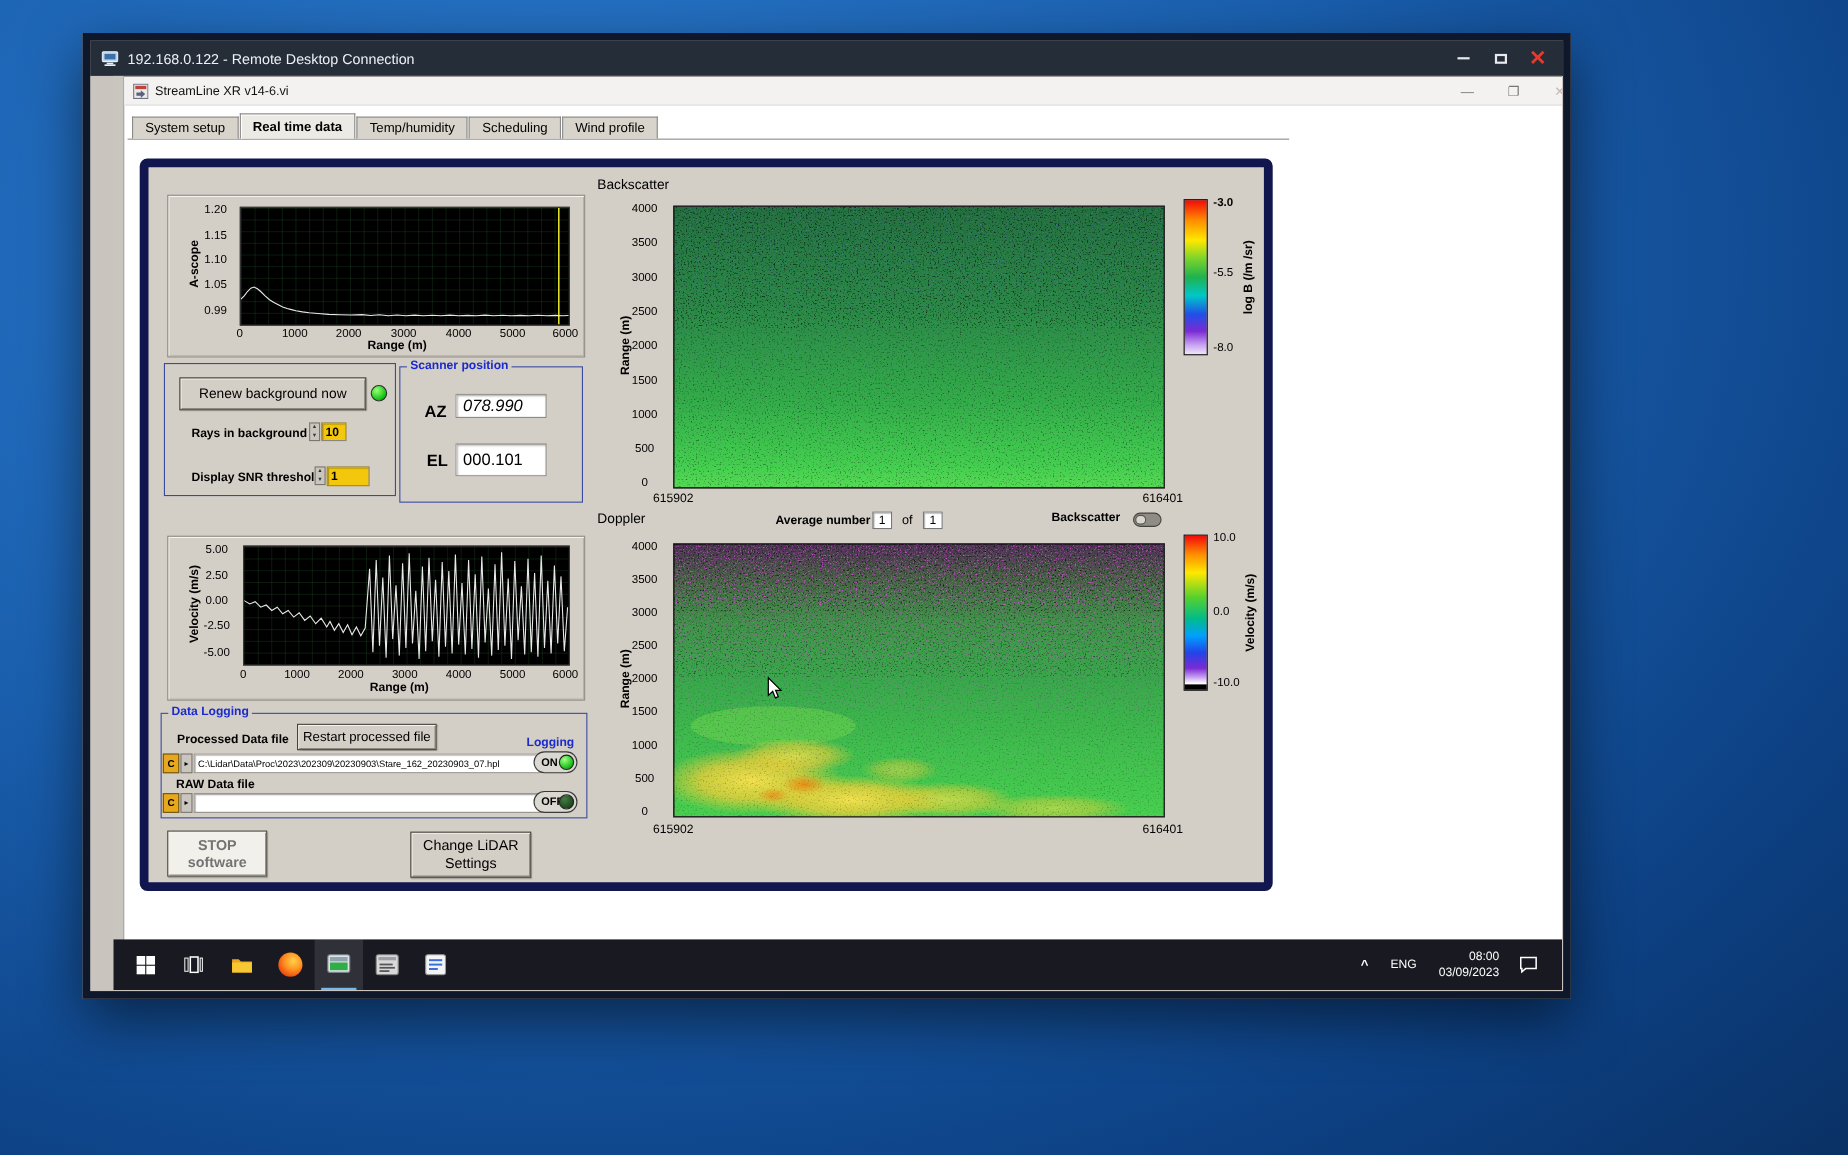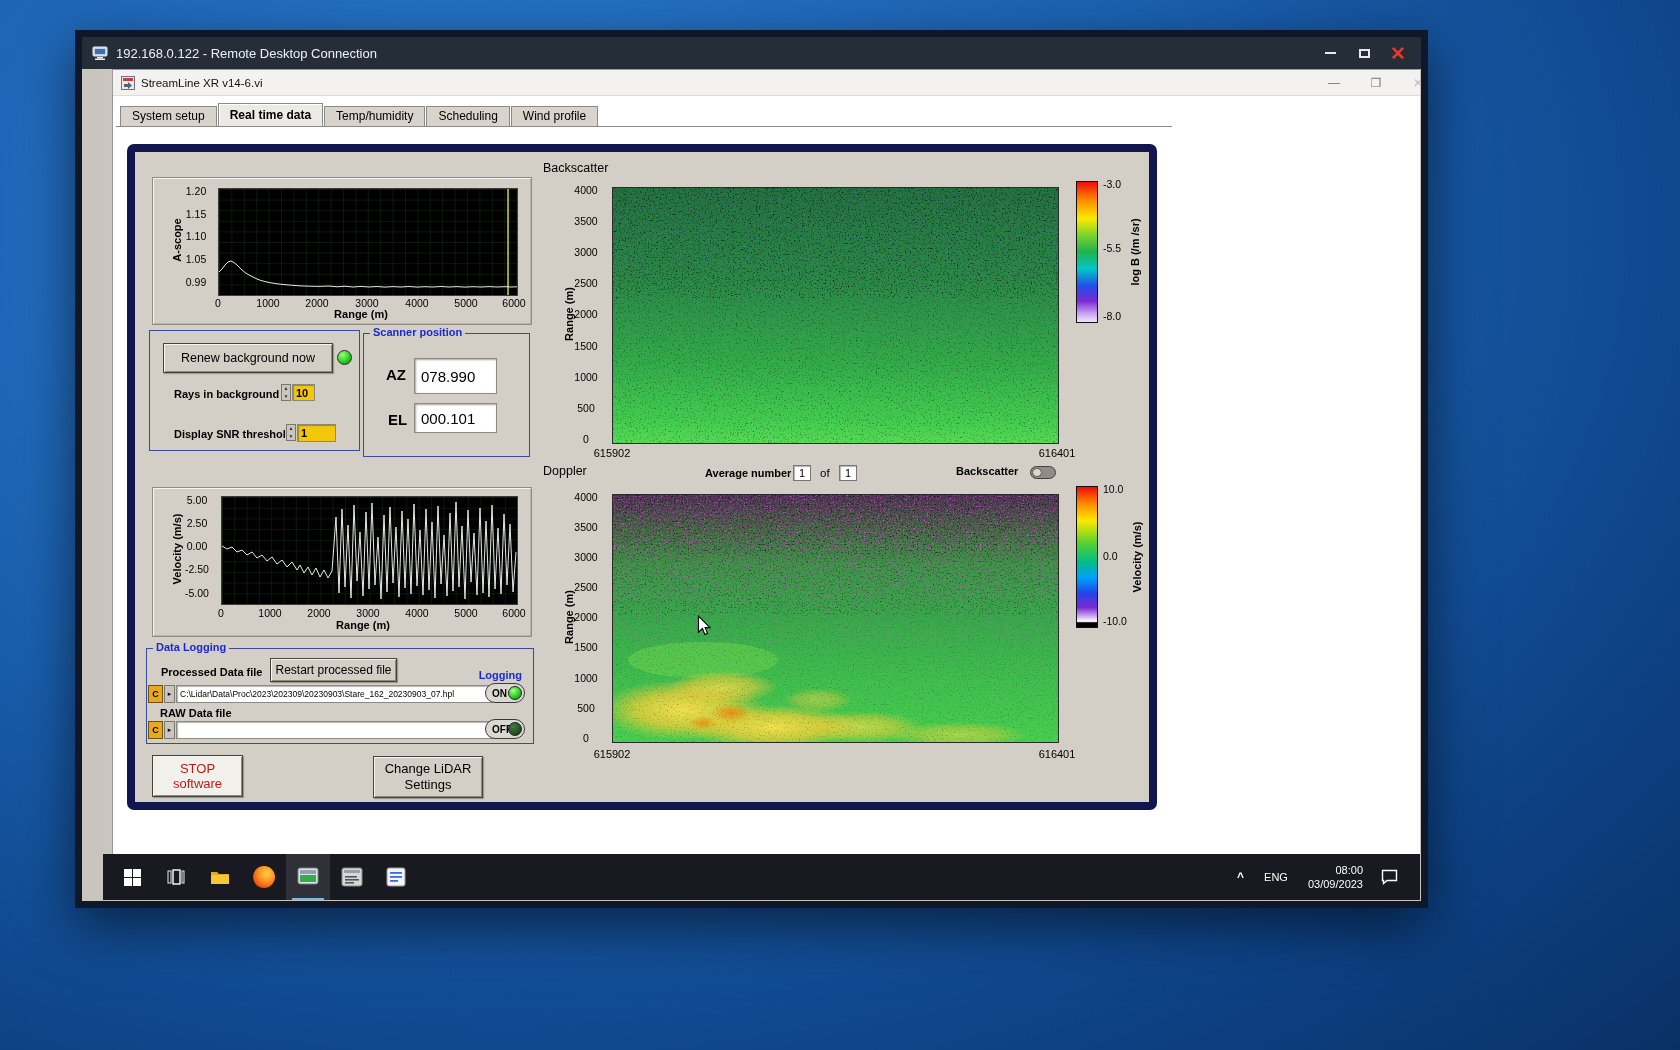--- a/index.html
+++ b/index.html
@@ -210,21 +210,21 @@
           <div class="spin" style="left:136px; top:93px;">
               <span>▲</span>
               <span>▼</span>
             </div>
           <div class="ylw" style="left:147px; top:93px; width:39px; height:18px;">1</div>
         </div>
 
         <div class="groupbox" style="left:228px; top:181px; width:167px; height:124px;">
           <div class="legend">Scanner position</div>
           <div class="lbl" style="left:22px; top:32px; font-size:15px;">AZ</div>
-          <div class="lvfield" style="left:50px; top:24px; width:83px; height:36px; font-size:15px;">078.990</div>
+          <div class="lvfield" style="left:50px; top:24px; width:83px; height:22px; font-size:15px;font-style:italic;">078.990</div>
           <div class="lbl" style="left:24px; top:77px; font-size:15px;">EL</div>
           <div class="lvfield" style="left:50px; top:69px; width:83px; height:30px; font-size:15px;">000.101</div>
         </div>
 
         <div class="sect" style="left:408px; top:9px;">Backscatter</div>
         <div class="vlab" style="left:434px; top:162px;">Range (m)</div>
         <span class="tick r" style="left:431px; top:32px;  width:40px;">4000</span>
         <span class="tick r" style="left:431px; top:63px;  width:40px;">3500</span>
         <span class="tick r" style="left:431px; top:94px;  width:40px;">3000</span>
         <span class="tick r" style="left:431px; top:125px; width:40px;">2500</span>
@@ -255,21 +255,21 @@
             <rect width="445" height="255" fill="url(#bsg)"></rect>
             <rect width="445" height="255" filter="url(#fDark)" opacity="0.5"></rect>
             <rect width="445" height="110" filter="url(#fDark)" opacity="0.5"></rect>
             <rect width="445" height="80" filter="url(#fBlue)" opacity="0.55"></rect>
             <rect y="80" width="445" height="70" filter="url(#fBlue)" opacity="0.25"></rect>
           </svg>
         </div>
         <span class="tick c" style="left:442px; top:295px; width:70px; font-size:11px;">615902</span>
         <span class="tick c" style="left:887px; top:295px; width:70px; font-size:11px;">616401</span>
         <div class="colorbar cb-bs" style="left:941px; top:29px;"></div>
-        <span class="tick" style="left:968px; top:26px;">-3.0</span>
+        <span class="tick" style="left:968px; top:26px;font-weight:bold;">-3.0</span>
         <span class="tick" style="left:968px; top:90px;">-5.5</span>
         <span class="tick" style="left:968px; top:158px;">-8.0</span>
         <div class="vlab" style="left:1000px; top:100px;">log B (/m /sr)</div>
 
         <div class="sect" style="left:408px; top:312px;">Doppler</div>
         <div class="lbl" style="left:570px; top:315px;">Average number</div>
         <div class="numbox" style="left:658px; top:313px;">1</div>
         <div class="lbl" style="left:685px; top:315px; font-weight:normal; font-size:11.5px;">of</div>
         <div class="numbox" style="left:704px; top:313px;">1</div>
         <div class="lbl" style="left:821px; top:313px;">Backscatter</div>
@@ -387,21 +387,21 @@
           <div class="lbl" style="left:13px; top:58px;">RAW Data file</div>
           <div class="drivebox" style="left:1px; top:72px;">C</div>
           <div class="browseglyph" style="left:17px; top:72px;">▸</div>
           <div class="pathfield" style="left:29px; top:72px; width:317px;"></div>
           <div class="sw off" style="left:338px; top:70px;">
             <span class="swlbl">OFF</span>
             <span class="knob"></span>
           </div>
         </div>
 
-        <button class="lvbtn" style="left:17px; top:603px; width:91px; height:42px; background:#f2f0ea; color:#b91c1c; font-weight:normal; font-size:13px; flex-direction:column; line-height:15px;">
+        <button class="lvbtn" style="left:17px; top:603px; width:91px; height:42px; background:#f2f0ea; color:#737373; font-weight:bold; font-size:13px; flex-direction:column; line-height:15px;">
           <span>STOP</span>
           <span>software</span>
         </button>
         <button class="lvbtn" style="left:238px; top:604px; width:110px; height:42px; font-size:13px; flex-direction:column; line-height:16px;">
           <span>Change LiDAR</span>
           <span>Settings</span>
         </button>
 
       </div>
     </div>

